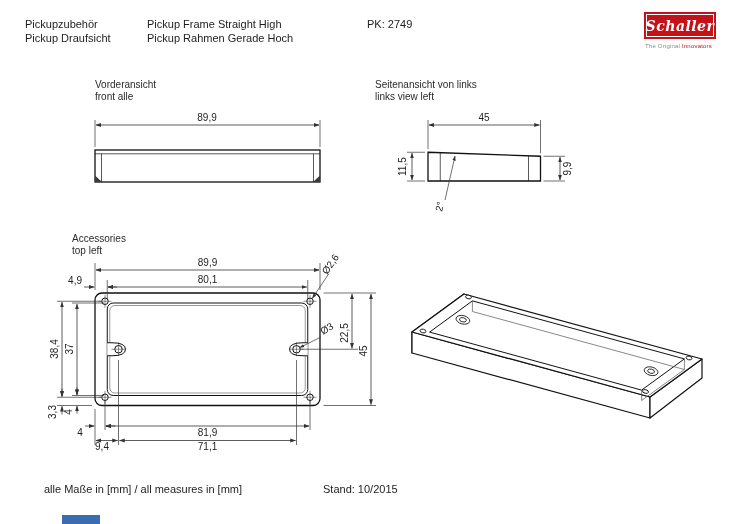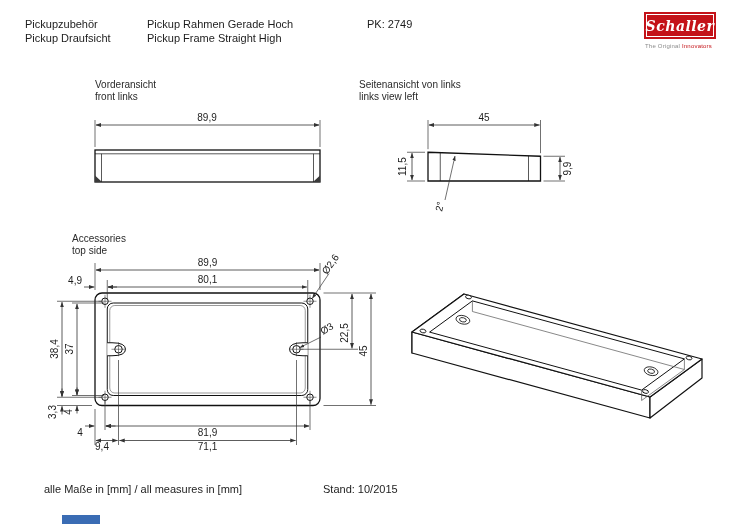--- a/index.html
+++ b/index.html
@@ -20,46 +20,46 @@
   .blue-bar{width:38px;height:9px;background:#3a6cb4}
 </style>
 </head>
 <body>
 
 <div class="abs hdr" style="left:25px;top:17px">
   <div>Pickupzubehör</div>
   <div>Pickup Draufsicht</div>
 </div>
 <div class="abs hdr" style="left:147px;top:17px">
+  <div>Pickup Frame Straight High</div>
   <div>Pickup Rahmen Gerade Hoch</div>
-  <div>Pickup Frame Straight High</div>
 </div>
 <div class="abs hdr" style="left:367px;top:17px">PK: 2749</div>
 
 <div class="abs logo-box" style="left:644px;top:12px">
   <div class="logo-inner">
     <span class="logo-text">Schaller</span>
   </div>
 </div>
 <div class="abs tagline" style="left:645px;top:43px">
   <span class="tag-gray">The Original</span>
   <span class="tag-red">Innovators</span>
 </div>
 
 <div class="abs viewlabel" style="left:95px;top:79px">
   <div>Vorderansicht</div>
-  <div>front links</div>
-</div>
-<div class="abs viewlabel" style="left:359px;top:79px">
+  <div>front alle</div>
+</div>
+<div class="abs viewlabel" style="left:375px;top:79px">
   <div>Seitenansicht von links</div>
   <div>links view left</div>
 </div>
 <div class="abs viewlabel" style="left:72px;top:233px">
   <div>Accessories</div>
-  <div>top side</div>
+  <div>top left</div>
 </div>
 
 <svg style="left:50px;top:108px" width="292" height="92">
   <defs>
     <marker id="ar-f" viewBox="0 0 6 6" refX="5.7" refY="3" markerWidth="7" markerHeight="7" orient="auto-start-reverse">
       <path d="M0,0.9 L6,3 L0,5.1 z" fill="#333"></path>
     </marker>
   </defs>
   <g stroke="#333" stroke-width="0.7">
     <line x1="45" y1="39" x2="45" y2="12"></line>

